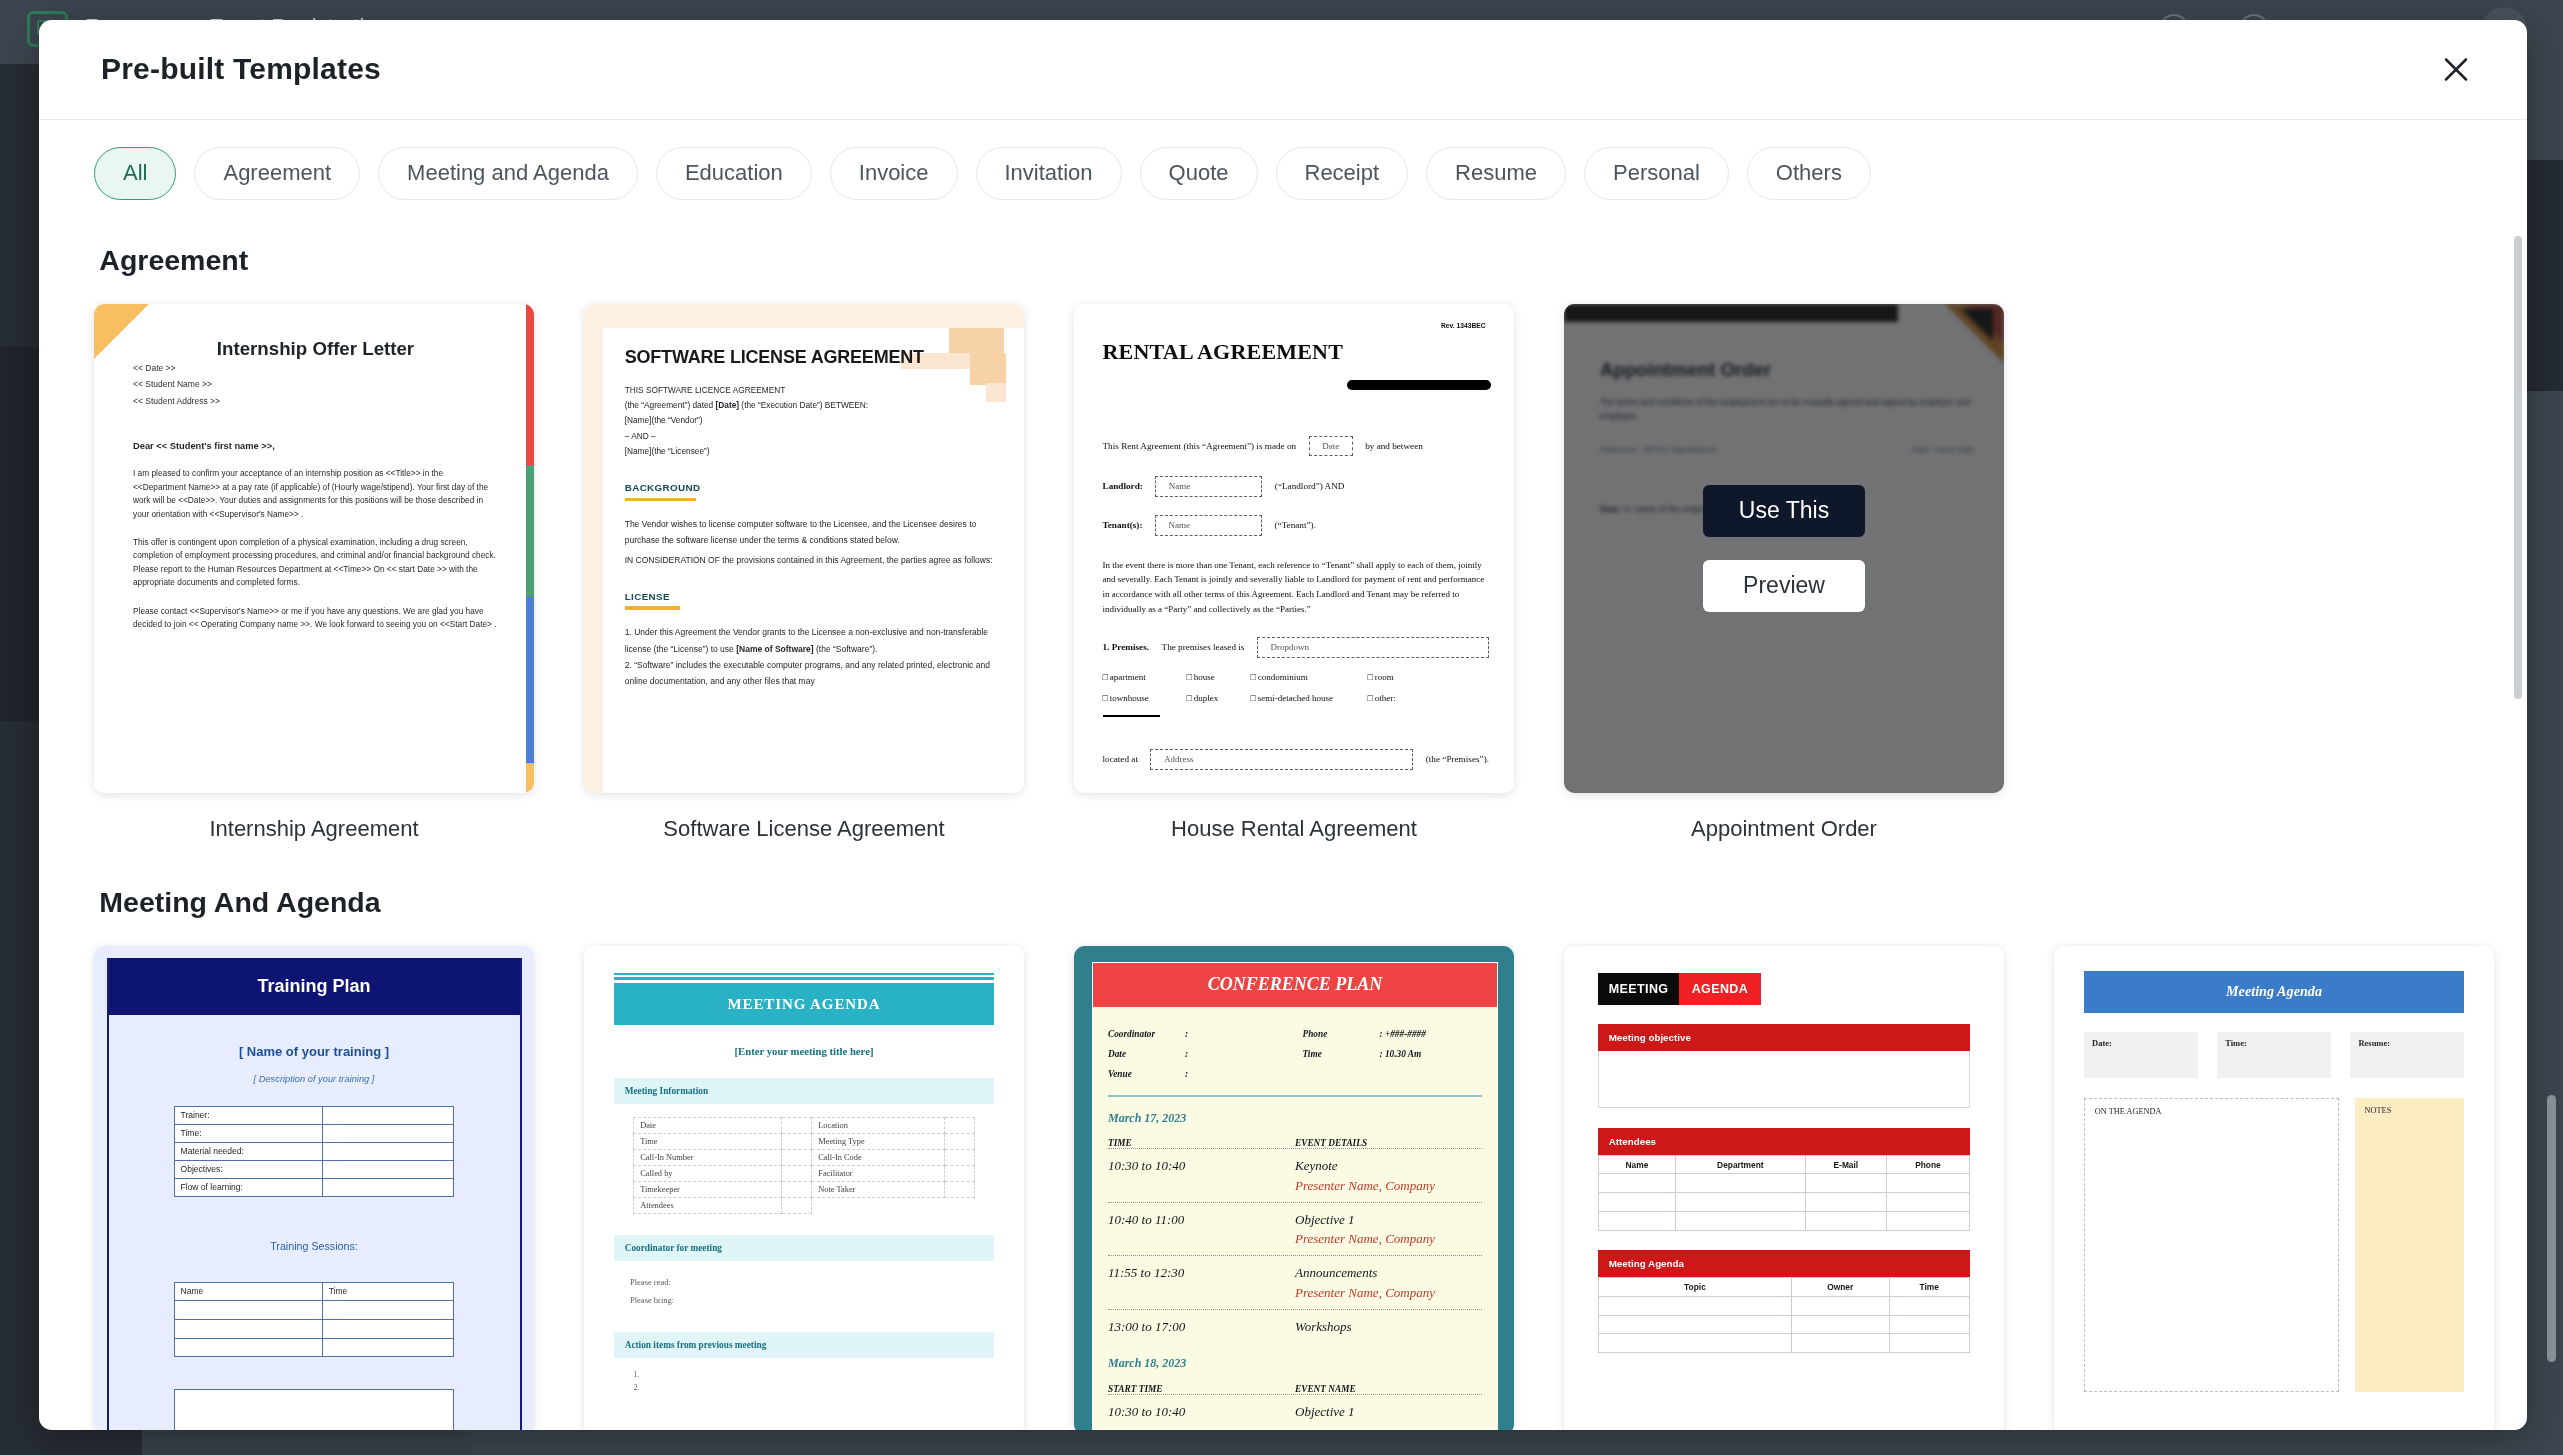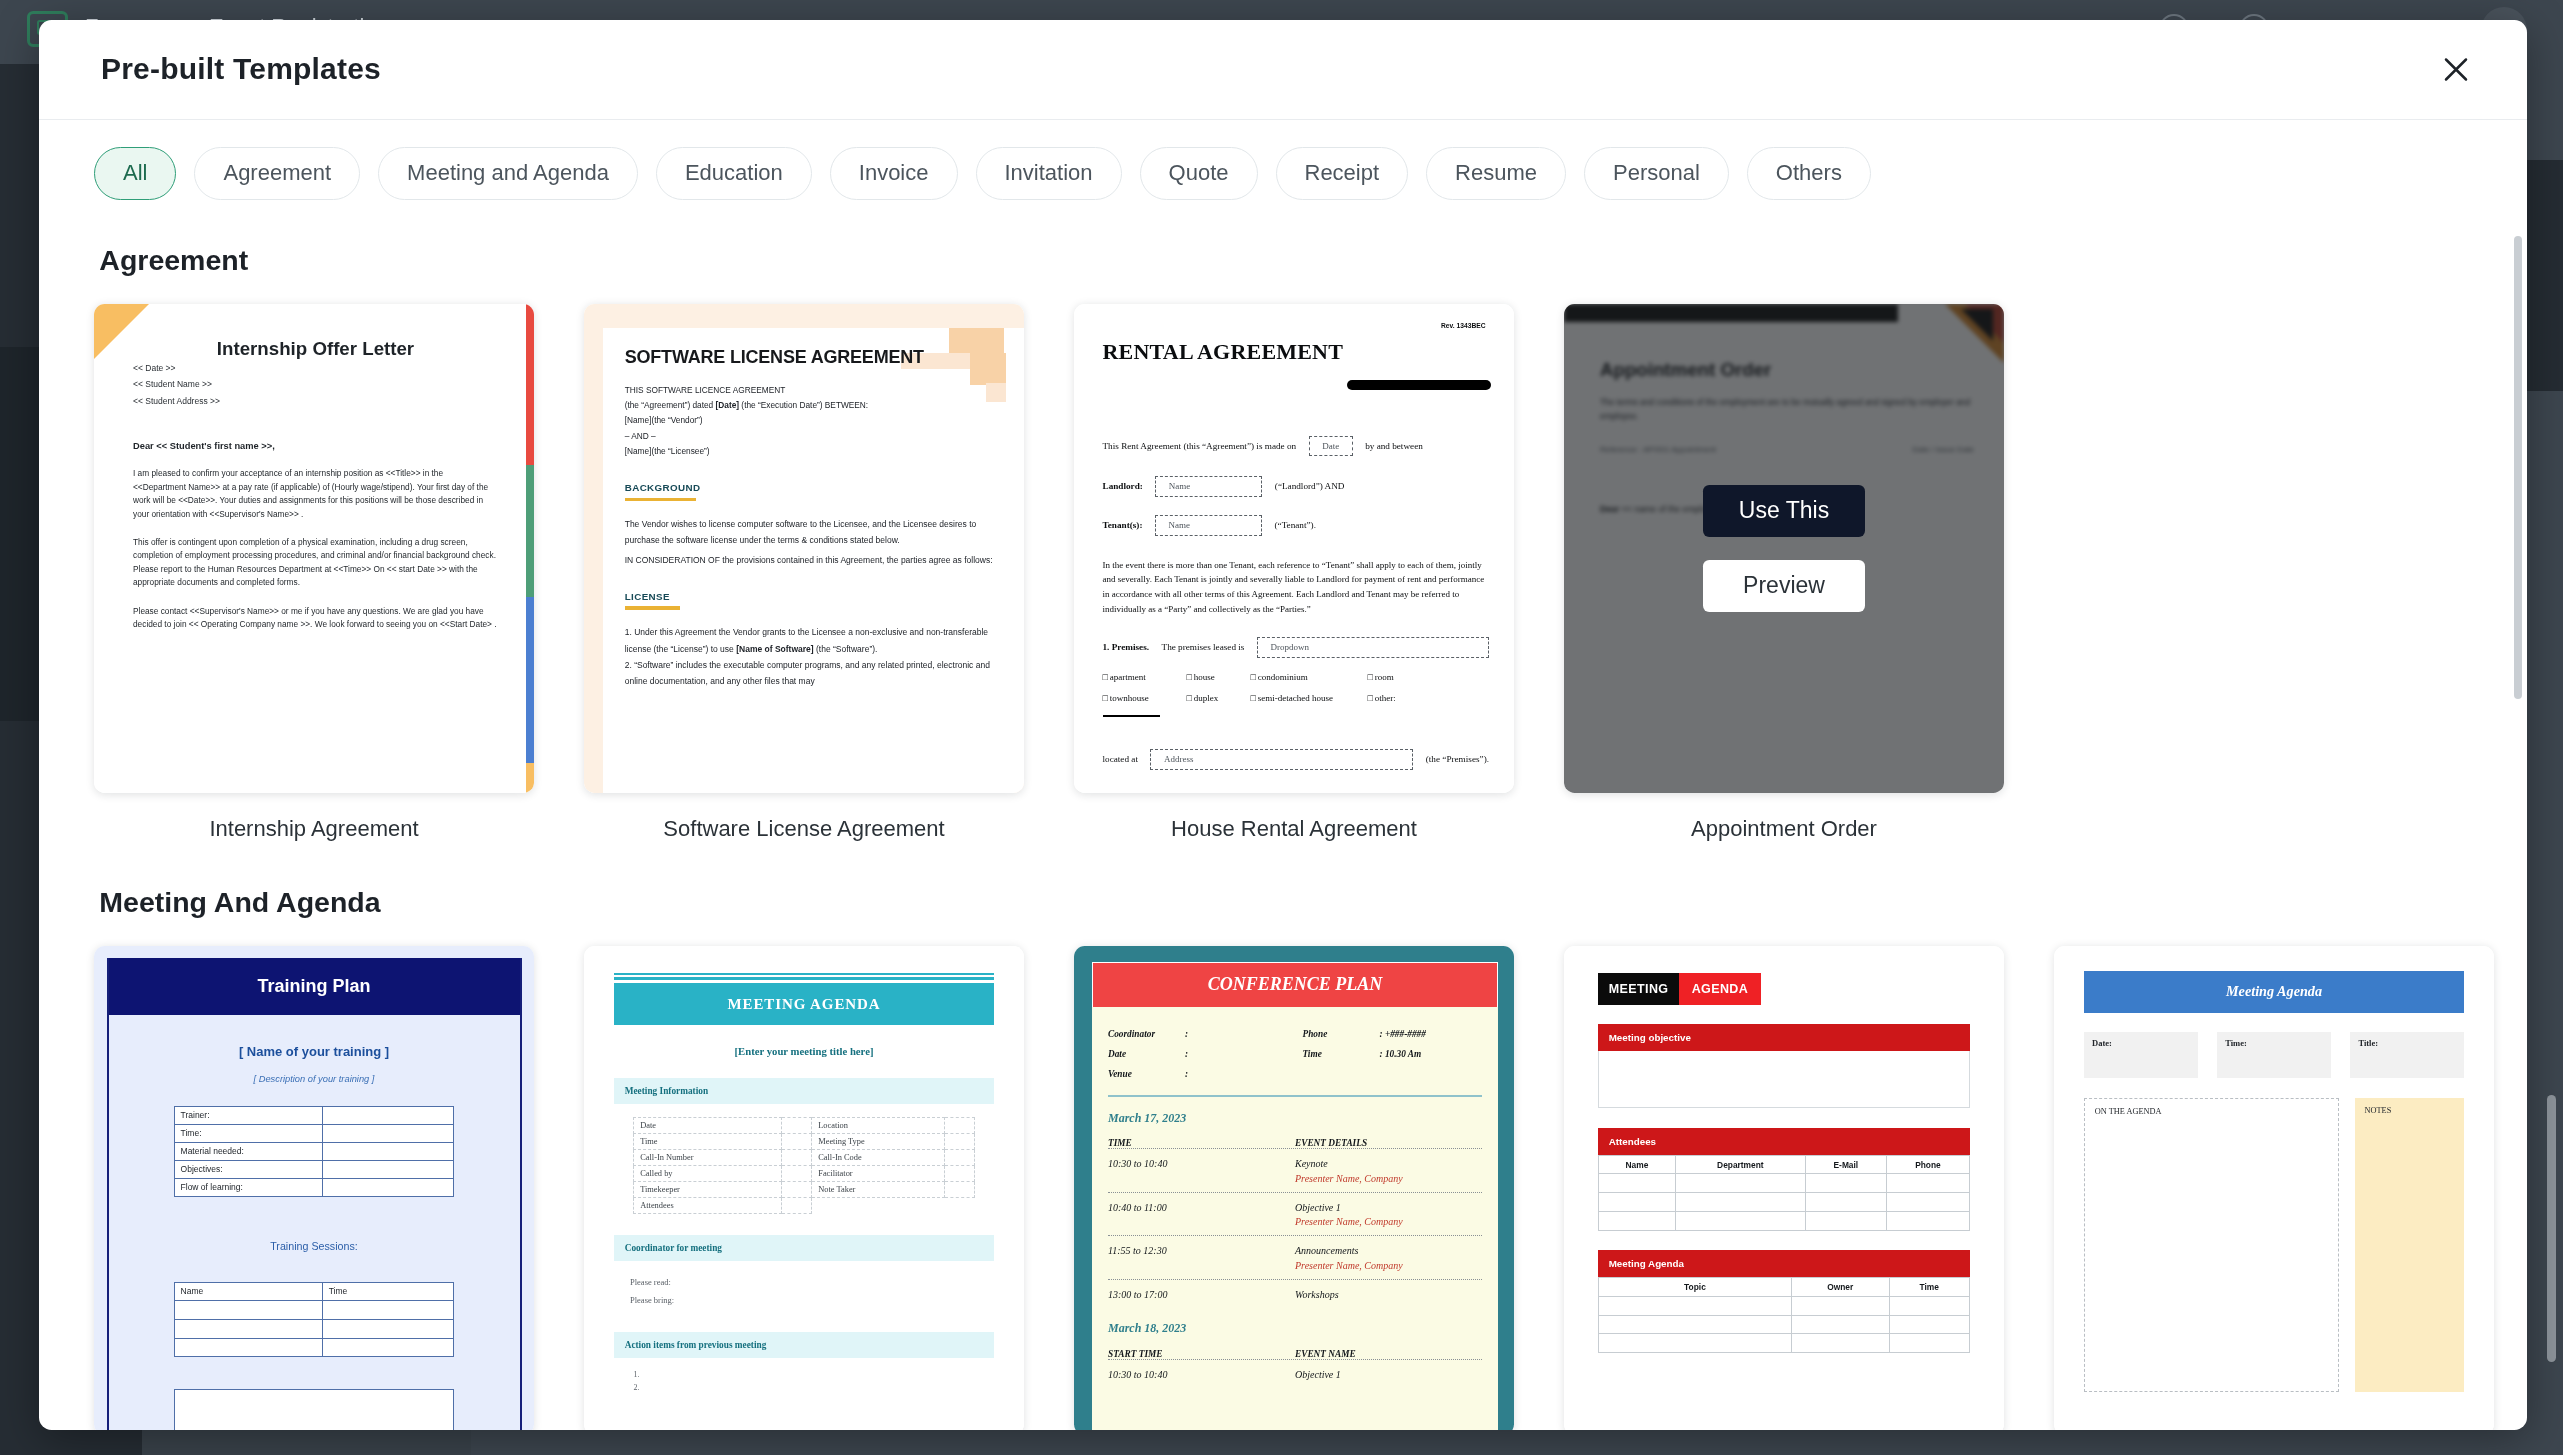--- a/index.html
+++ b/index.html
@@ -205,21 +205,21 @@
              border: 1.8px solid #fff; border-bottom: none;
              font-family: "Liberation Serif", serif; }
   .cp-in { padding: 18px 16px 0 16px; font-family: "Liberation Serif", serif; color: #12161a; }
   .cp-meta { display: flex; justify-content: space-between; font-size: 9.3px;
              font-style: italic; font-weight: 700; line-height: 2.15; }
   .cp-meta .k { display: inline-block; width: 77px; }
   .cp-hr { height: 1.8px; background: #8fc2cb; margin-top: 10.7px; }
   .cp-date { color: #2f7f8c; font-size: 12px; font-weight: 700; font-style: italic; margin-top: 13.3px; }
   .cp-hd { display: flex; margin-top: 12.5px; font-size: 9.3px; font-weight: 700; font-style: italic; }
   .cp-hd .c1 { width: 50%; } .cp-hd .c2 { width: 50%; }
-  .cp-row { display: flex; border-top: 0.9px dotted #8a9095; padding: 9px 0 8px; font-size: 10px;
+  .cp-row { display: flex; border-top: 0.9px dotted #8a9095; padding: 9px 0 8px; font-size: 13px;
             font-style: italic; }
   .cp-row .c1 { width: 50%; }
   .cp-row .c2 { width: 50%; }
   .cp-row .pres { color: #c0392b; display: block; margin-top: 3.6px; }
 
   
   .ma2 { position: absolute; inset: 0; background: #fff; padding: 27px 34px; }
   .ma2-logo { display: flex; width: 60%; }
   .ma2-logo .b { background: #0b0b0b; color: #fff; font-weight: 700; font-size: 12.5px;
                  padding: 9px 10.7px; letter-spacing: 0.4px; }
@@ -700,21 +700,21 @@
 
         </div>
 
         <div class="card-wrap">
           <div class="card-thumb">
             <div class="ma3">
               <div class="ma3-band">Meeting Agenda</div>
               <div class="ma3-fields">
                 <div class="ma3-fld">Date:</div>
                 <div class="ma3-fld">Time:</div>
-                <div class="ma3-fld">Title:</div>
+                <div class="ma3-fld">Resume:</div>
               </div>
               <div class="ma3-cols">
                 <div class="ma3-agenda">ON THE AGENDA</div>
                 <div class="ma3-notes">NOTES</div>
               </div>
             </div>
           </div>
 
         </div>
 

